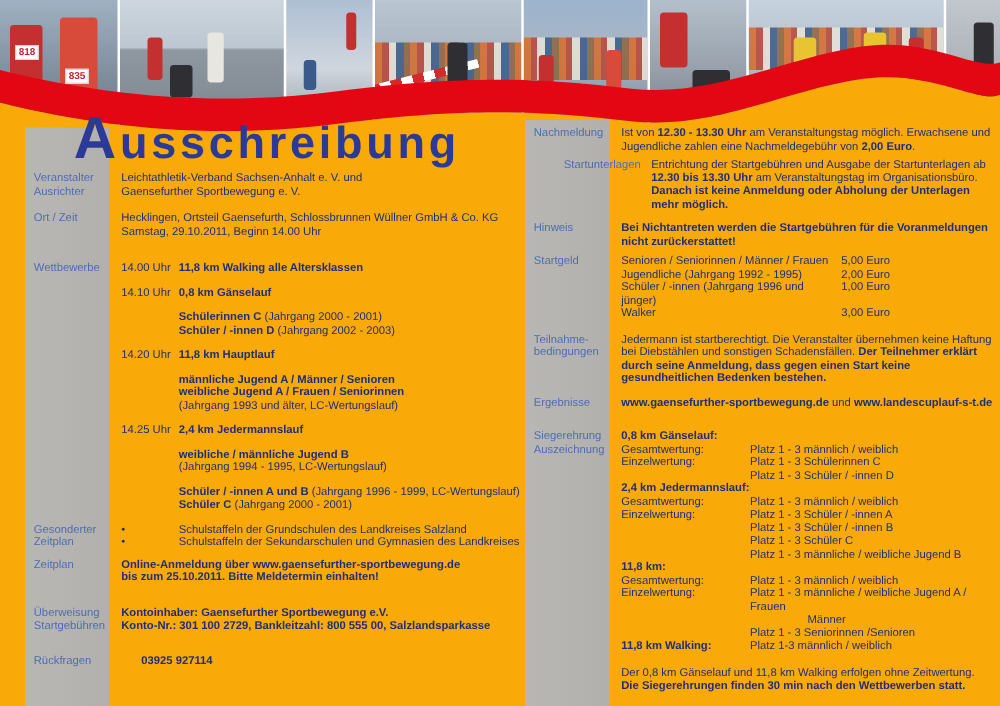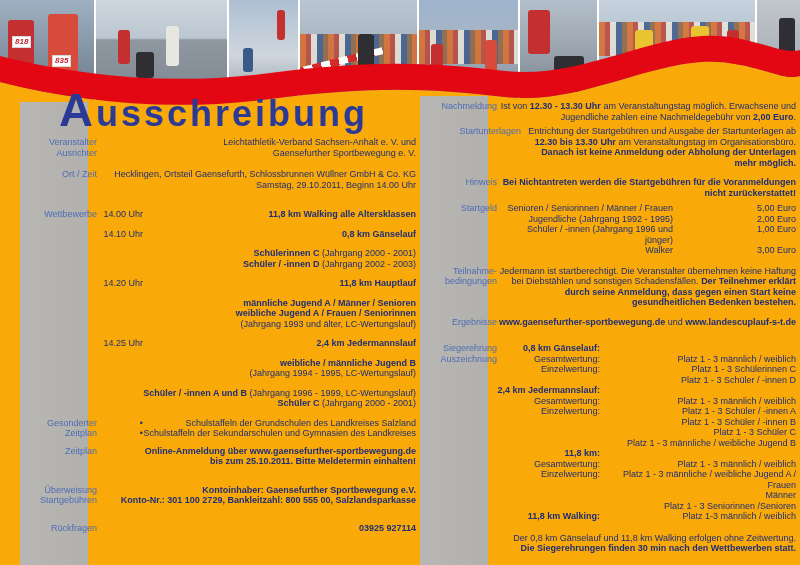--- a/index.html
+++ b/index.html
@@ -1,21 +1,21 @@
 <!DOCTYPE html>
 <html><head>
 <meta charset="utf-8">
 <style>
   html,body{margin:0;padding:0;background:#fff;}
   .page{position:relative;width:800px;height:565px;overflow:hidden;background:#F9A908;
         font-family:"Liberation Sans",sans-serif;color:#1F2E78;}
   .b{font-weight:700;}
 
   
-  .collage{position:absolute;top:0;left:0;width:800px;height:100px;display:flex;gap:2px;background:#fff;z-index:0;font-style:italic;}
+  .collage{position:absolute;top:0;left:0;width:800px;height:100px;display:flex;gap:2px;background:#fff;z-index:0;}
   .photo{position:relative;height:100%;overflow:hidden;}
   .ph1{flex:95 0 0;background:linear-gradient(180deg,#9fb0c2 0%,#8d9dad 35%,#6a7684 100%);}
   .ph2{flex:133 0 0;background:linear-gradient(180deg,#cdd6de 0%,#bcc7d1 38%,#8f98a1 40%,#7e8790 100%);}
   .ph3{flex:70 0 0;background:linear-gradient(180deg,#aebfd3 0%,#cfd6dd 55%,#98a1aa 100%);}
   .ph4{flex:118 0 0;background:linear-gradient(180deg,#b9c6d2 0%,#a7b2bd 50%,#8b949d 100%);}
   .ph5{flex:100 0 0;background:linear-gradient(180deg,#9db4cd 0%,#a8b6c4 45%,#7d8794 100%);}
   .ph6{flex:78 0 0;background:linear-gradient(180deg,#b3bfca 0%,#98a1ab 55%,#777f88 100%);}
   .ph7{flex:158 0 0;background:linear-gradient(180deg,#c6d3df 0%,#b3bfca 45%,#939ca6 100%);}
   .ph8{flex:44 0 0;background:linear-gradient(180deg,#c2c7cd 0%,#aab0b7 60%,#8d939a 100%);}
   .fig{position:absolute;border-radius:3px;}
@@ -43,21 +43,21 @@
 
   
   .title{position:absolute;left:59px;top:86px;z-index:5;color:#2B3A96;font-weight:700;letter-spacing:3px;
          font-size:36px;line-height:48px;white-space:nowrap;}
   .title .t-init{font-size:47px;}
 
   
   .col{position:absolute;z-index:5;font-size:9px;line-height:10.5px;}
   .col-left{left:20px;top:137px;width:396px;}
   .col-right{left:420px;top:101px;width:376px;}
-  .sec{display:flex;align-items:flex-start;text-align:right;}
+  .sec{display:flex;align-items:flex-start;}
   .lbl{flex:0 0 77px;padding-left:7px;box-sizing:border-box;color:#4D6DB4;}
   .cnt{flex:1;min-width:0;}
   .ev{display:flex;}
   .ev.sp{margin-top:9px;}
   .ev-time{flex:0 0 46px;}
   .ev-body{flex:1;min-width:0;}
   .fee{display:flex;}
   .fee-name{flex:0 0 176px;}
   .fee-price{flex:1;}
   .sg{display:flex;}

